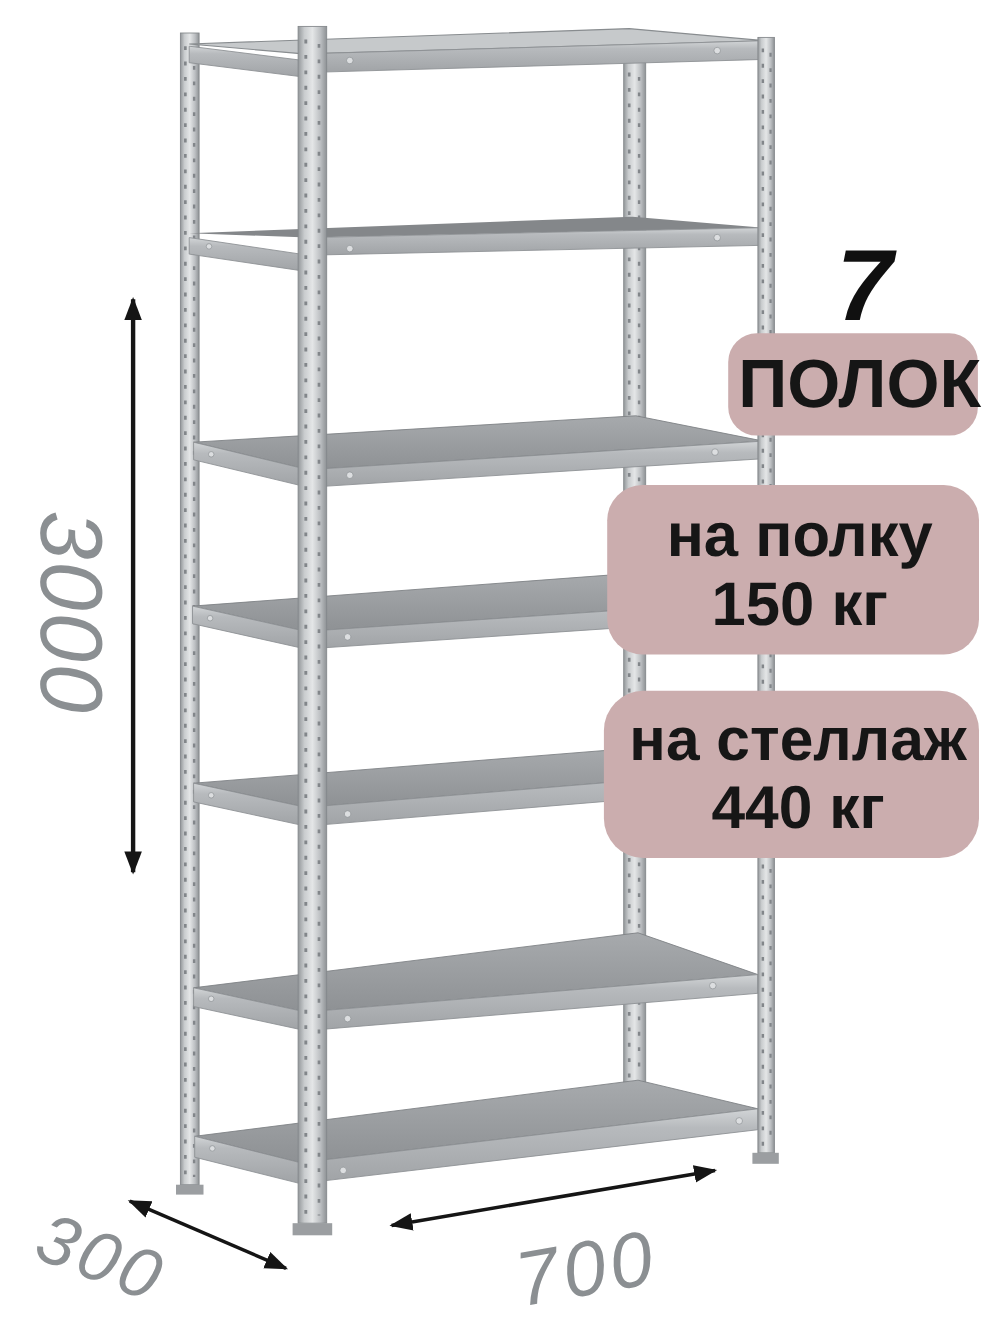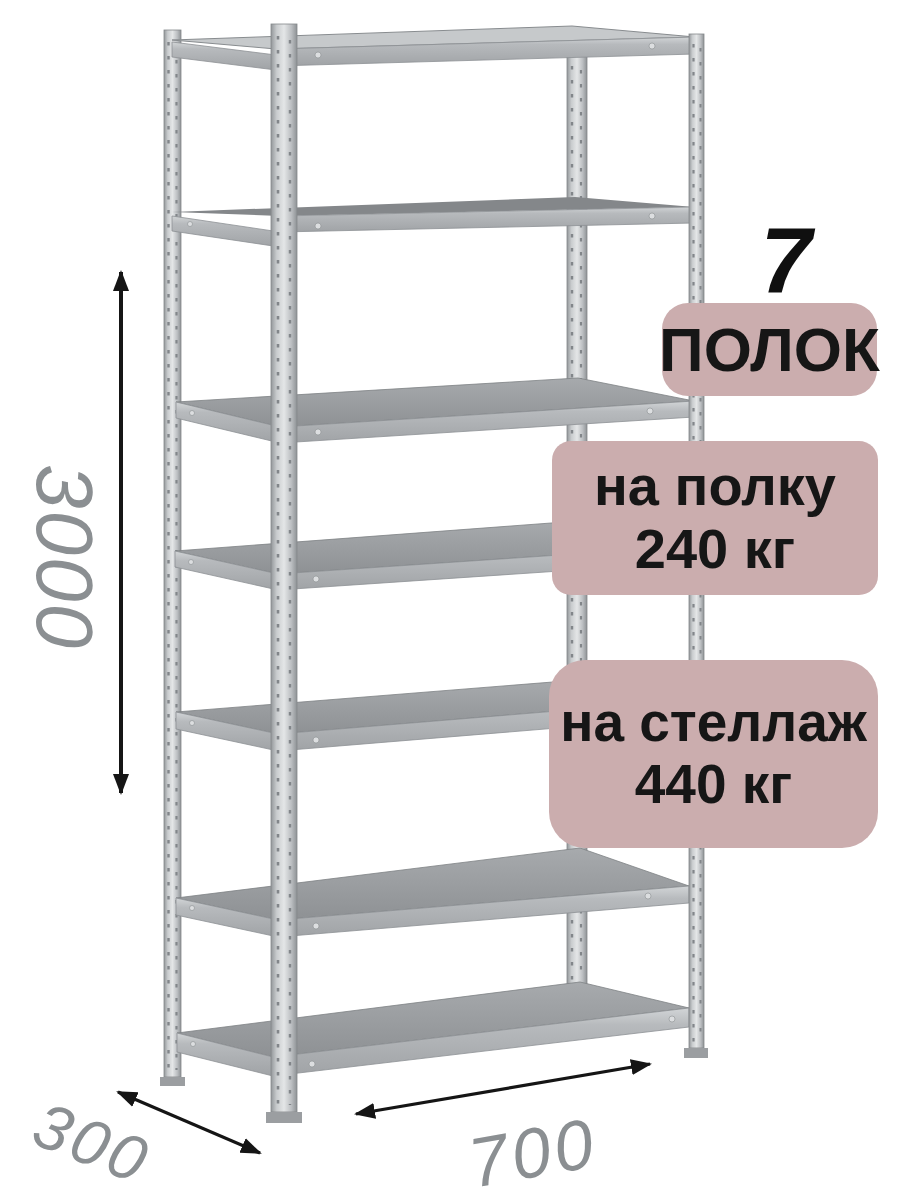--- a/index.html
+++ b/index.html
@@ -9,25 +9,25 @@
   }
   .stage svg{position:absolute;left:0;top:0;}
   .seven{
     position:absolute;left:738px;top:214px;width:96px;height:90px;
     font-size:92px;font-weight:bold;font-style:italic;line-height:1;
     color:#101010;text-align:center;
   }
   .badge{
     position:absolute;background:#cbadae;color:#161616;
     display:flex;flex-direction:column;align-items:center;justify-content:center;
-    font-weight:bold;text-align:right;
+    font-weight:bold;text-align:right;padding-left:12px;
   }
   .badge-shelves{left:662px;top:303px;width:215px;height:93px;border-radius:26px;font-size:62px;line-height:1;}
-  .badge-per-shelf{left:552px;top:441px;width:326px;height:154px;border-radius:19px;font-size:56px;line-height:1.12;}
-  .badge-per-rack{left:549px;top:628px;width:329px;height:188px;border-radius:36px;font-size:55px;line-height:1.12;margin-top:32px;}
+  .badge-per-shelf{left:552px;top:441px;width:326px;height:154px;border-radius:32px;font-size:56px;line-height:1.12;}
+  .badge-per-rack{left:549px;top:628px;width:329px;height:152px;border-radius:36px;font-size:55px;line-height:1.12;}
   .dim{
     position:absolute;color:#8b8f92;font-style:italic;line-height:1;white-space:nowrap;
   }
   .dim-height{left:64px;top:557px;font-size:80px;letter-spacing:2px;transform:translate(-50%,-50%) rotate(90deg);}
   .dim-depth{left:92px;top:1143px;font-size:64px;letter-spacing:4px;transform:translate(-50%,-50%) rotate(21deg);}
   .dim-width{left:533px;top:1153px;font-size:70px;letter-spacing:4px;transform:translate(-50%,-50%) rotate(-10deg);}
 </style>
 </head>
 <body>
 
@@ -143,21 +143,21 @@
   </svg>
 
   <div class="seven">7</div>
 
   <div class="badge badge-shelves">
     <span>ПОЛОК</span>
   </div>
 
   <div class="badge badge-per-shelf">
     <span>на полку</span>
-    <span>240 кг</span>
+    <span>150 кг</span>
   </div>
 
   <div class="badge badge-per-rack">
     <span>на стеллаж</span>
     <span>440 кг</span>
   </div>
 
   <div class="dim dim-height">3000</div>
   <div class="dim dim-depth">300</div>
   <div class="dim dim-width">700</div>

